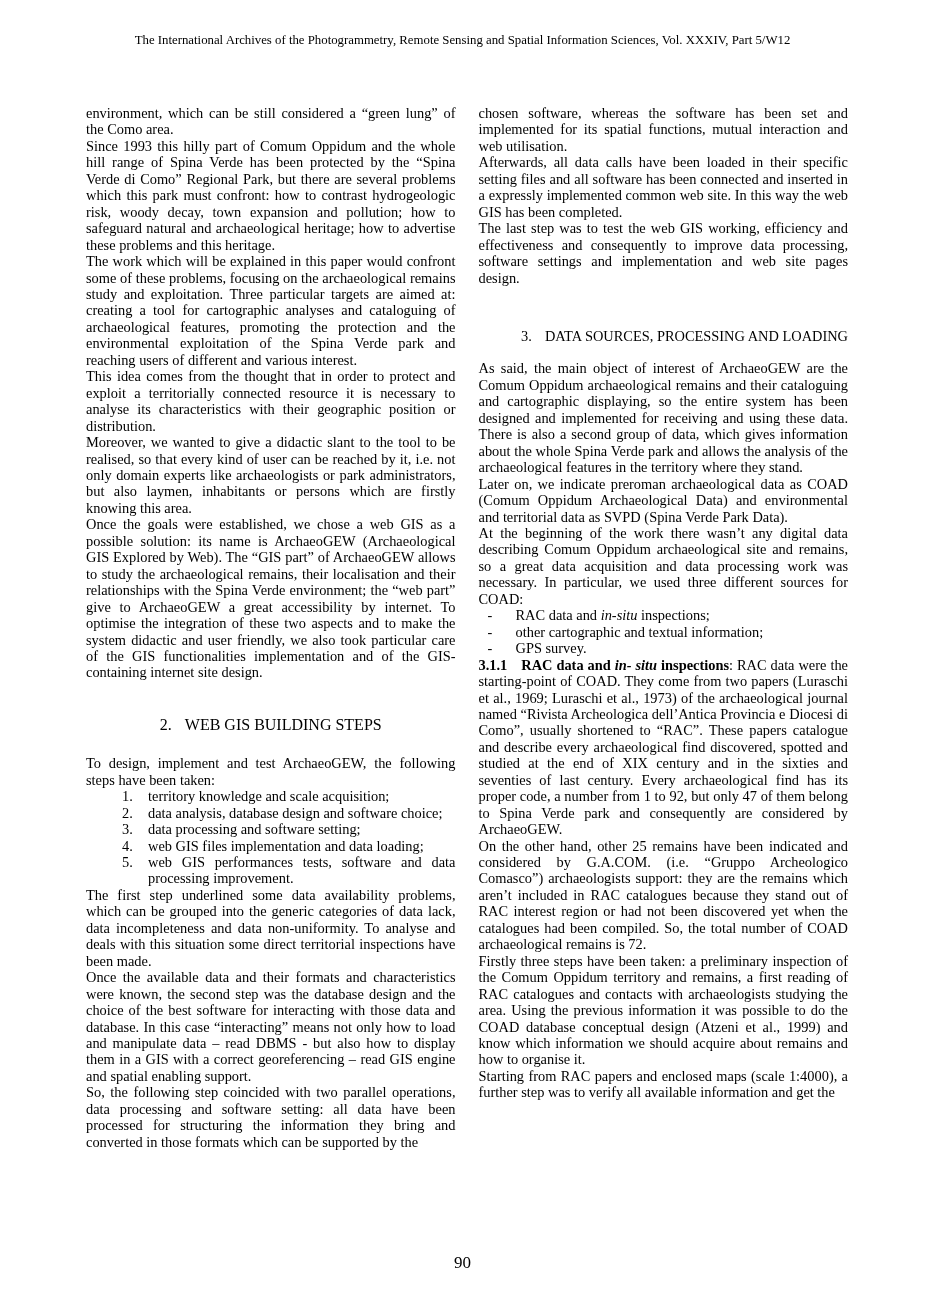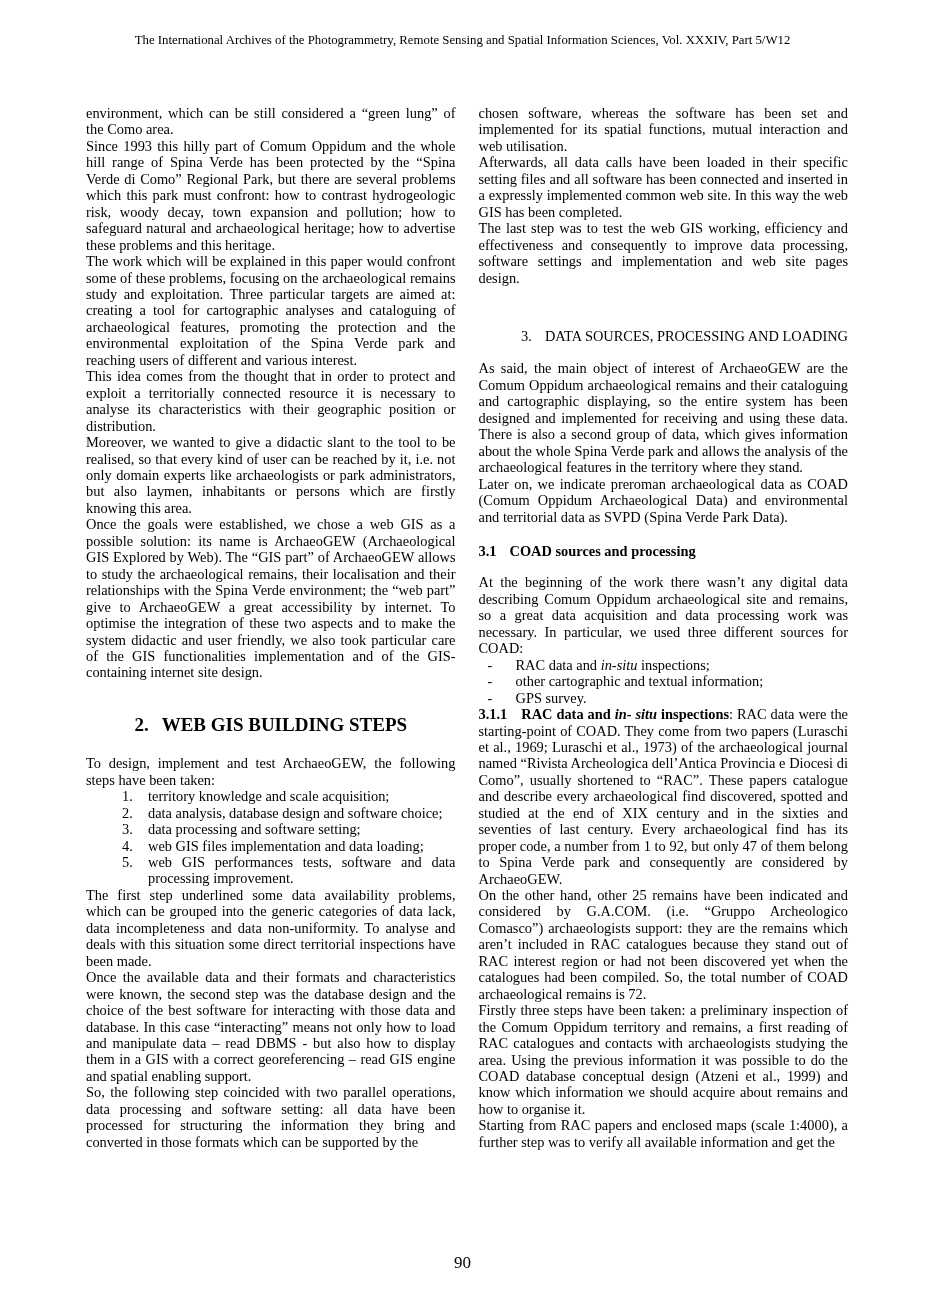--- a/index.html
+++ b/index.html
@@ -32,22 +32,22 @@
     gap: 23px;
   }
   .col {
     width: 374px;
     font-size: 14.4px;
     line-height: 16.45px;
     text-align: justify;
   }
   .col p { margin: 0; text-align: justify; }
   .h2-center {
-    font-size: 19px;
-    font-weight: bold;
+    font-size: 16px;
+    font-weight: normal;
     text-align: center;
     margin: 36px 0 22px 0;
   }
   .h3-center {
     font-size: 14.4px;
     font-weight: normal;
     text-align: right;
     margin: 42px 0 16px 0;
   }
   .h31 {
@@ -133,21 +133,20 @@
     <div class="col">
       <p>chosen software, whereas the software has been set and implemented for its spatial functions, mutual interaction and web utilisation.</p>
       <p>Afterwards, all data calls have been loaded in their specific setting files and all software has been connected and inserted in a expressly implemented common web site. In this way the web GIS has been completed.</p>
       <p>The last step was to test the web GIS working, efficiency and effectiveness and consequently to improve data processing, software settings and implementation and web site pages design.</p>
 
       <div class="h3-center"><span class="hnum">3.</span><span>DATA SOURCES, PROCESSING AND LOADING</span></div>
 
       <p>As said, the main object of interest of ArchaeoGEW are the Comum Oppidum archaeological remains and their cataloguing and cartographic displaying, so the entire system has been designed and implemented for receiving and using these data. There is also a second group of data, which gives information about the whole Spina Verde park and allows the analysis of the archaeological features in the territory where they stand.</p>
       <p>Later on, we indicate preroman archaeological data as COAD (Comum Oppidum Archaeological Data) and environmental and territorial data as SVPD (Spina Verde Park Data).</p>
 
-      <div class="h31"><span class="hnum">3.1</span><span>COAD sources and processing</span></div>
 
       <p>At the beginning of the work there wasn’t any digital data describing Comum Oppidum archaeological site and remains, so a great data acquisition and data processing work was necessary. In particular, we used three different sources for COAD:</p>
 
       <div class="dashlist">
         <div class="dashitem">
             <span class="dash">-</span>
             <span class="dtxt"><span>RAC data and </span><span class="i">in-situ</span><span> inspections;</span></span>
           </div>
         <div class="dashitem">
             <span class="dash">-</span>

